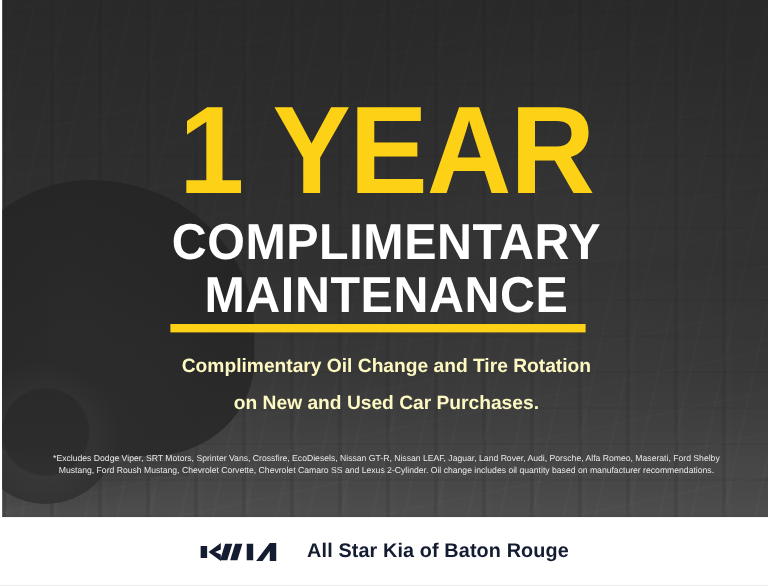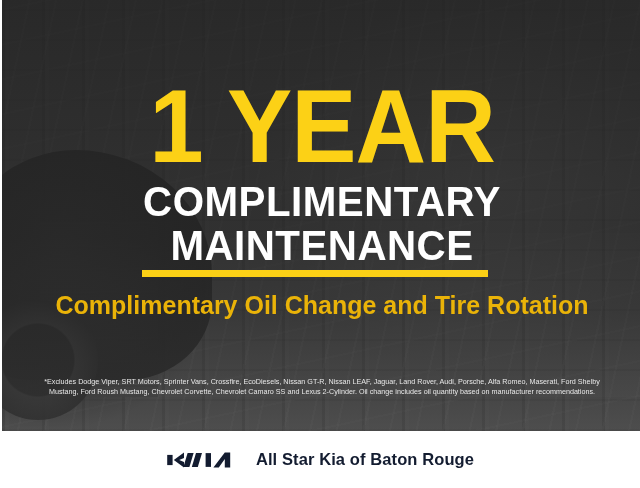--- a/index.html
+++ b/index.html
@@ -143,22 +143,22 @@
     width: 346px;
     height: 7px;
     background: #FCD116;
   }
 
   .subhead {
     position: absolute;
     left: 24px;
     right: 24px;
     top: 290px;
-    color: #eab308;
-    font-size: 25px;
+    color: #fef9c3;
+    font-size: 16px;
     line-height: 31px;
     font-weight: bold;
     font-family: "Liberation Sans", sans-serif;
   }
 
   .disclaimer {
     position: absolute;
     left: 14px;
     right: 14px;
     top: 377px;
@@ -216,20 +216,21 @@
       <div class="headline-year">1 YEAR</div>
 
       <div class="headline-sub1">COMPLIMENTARY</div>
 
       <div class="headline-sub2">MAINTENANCE</div>
 
       <div class="divider-bar"></div>
 
       <div class="subhead">
         <div>Complimentary Oil Change and Tire Rotation</div>
+        <div>on New and Used Car Purchases.</div>
       </div>
 
       <div class="disclaimer">
         <p>*Excludes Dodge Viper, SRT Motors, Sprinter Vans, Crossfire, EcoDiesels, Nissan GT-R, Nissan LEAF, Jaguar, Land Rover, Audi, Porsche, Alfa Romeo, Maserati, Ford Shelby</p>
         <p>Mustang, Ford Roush Mustang, Chevrolet Corvette, Chevrolet Camaro SS and Lexus 2-Cylinder. Oil change includes oil quantity based on manufacturer recommendations.</p>
       </div>
 
     </div>
   </div>
 

